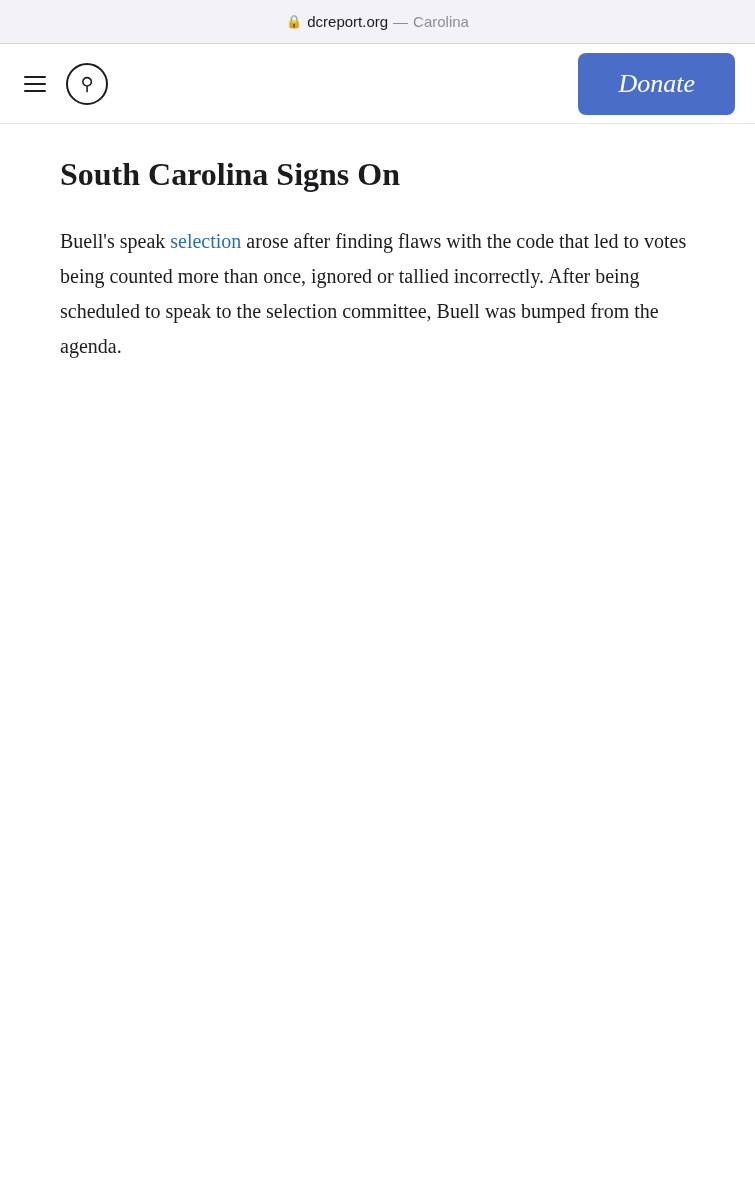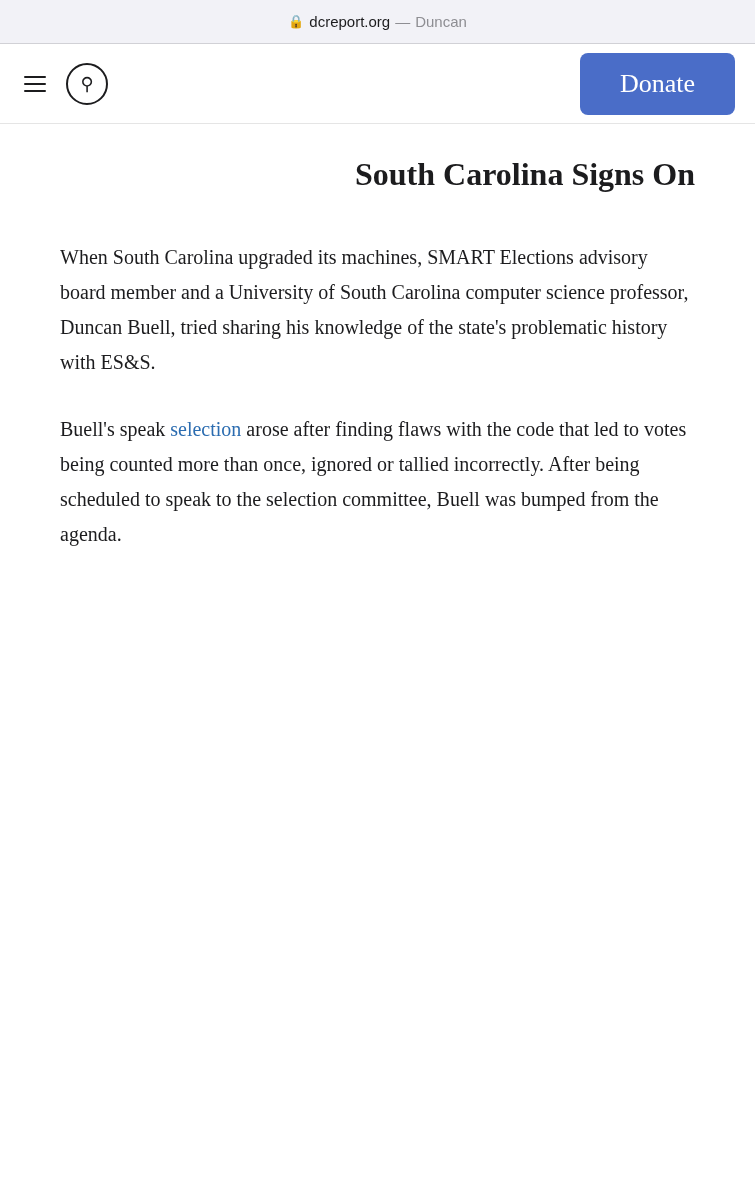--- a/index.html
+++ b/index.html
@@ -102,36 +102,36 @@
     .donate-btn {
       background: #4a6dc8;
       color: #ffffff;
       border: none;
       border-radius: 8px;
       padding: 16px 40px;
       font-family: Georgia, 'Times New Roman', serif;
       font-size: 26px;
       font-weight: 400;
       cursor: pointer;
+      font-style: italic;
     }
 
     
     .main-content {
       padding: 30px 60px 60px 60px;
       max-width: 755px;
     }
 
     .article-title {
       font-family: Georgia, 'Times New Roman', serif;
       font-size: 32px;
       font-weight: 700;
       color: #1c1c1e;
       line-height: 1.3;
-      margin-bottom: 44px;
-      text-align: right;
+      margin-bottom: 28px;
     }
 
     .article-paragraph {
       font-family: Georgia, 'Times New Roman', serif;
       font-size: 20px;
       line-height: 1.75;
       color: #1c1c1e;
       margin-bottom: 32px;
     }
 
@@ -141,40 +141,39 @@
     }
   </style>
 </head>
 <body>
 
 <div class="address-bar">
   <div class="address-bar-content">
     <span class="lock-icon">🔒</span>
     <span class="address-text">dcreport.org</span>
     <span class="private-label">—</span>
-    <span class="private-label">Duncan</span>
+    <span class="private-label">Carolina</span>
   </div>
 </div>
 
 <div class="nav-bar">
   <div class="nav-left">
     <div class="hamburger-btn">
       <div class="hamburger-line"></div>
       <div class="hamburger-line"></div>
       <div class="hamburger-line"></div>
     </div>
     <div class="search-circle">
       <span class="search-circle-icon">⚲</span>
     </div>
   </div>
   <button class="donate-btn">Donate</button>
 </div>
 
 <div class="main-content">
   <h1 class="article-title">South Carolina Signs On</h1>
 
-  <p class="article-paragraph">When South Carolina upgraded its machines, SMART Elections advisory board member and a University of South Carolina computer science professor, Duncan Buell, tried sharing his knowledge of the state's problematic history with ES&amp;S.</p>
 
   <p class="article-paragraph">
     <span>Buell's speak </span><a class="article-link" href="#">selection</a><span> arose after finding flaws with the code that led to votes being counted more than once, ignored or tallied incorrectly. After being scheduled to speak to the selection committee, Buell was bumped from the agenda.</span>
   </p>
 
 </div>
 
 </body></html>

